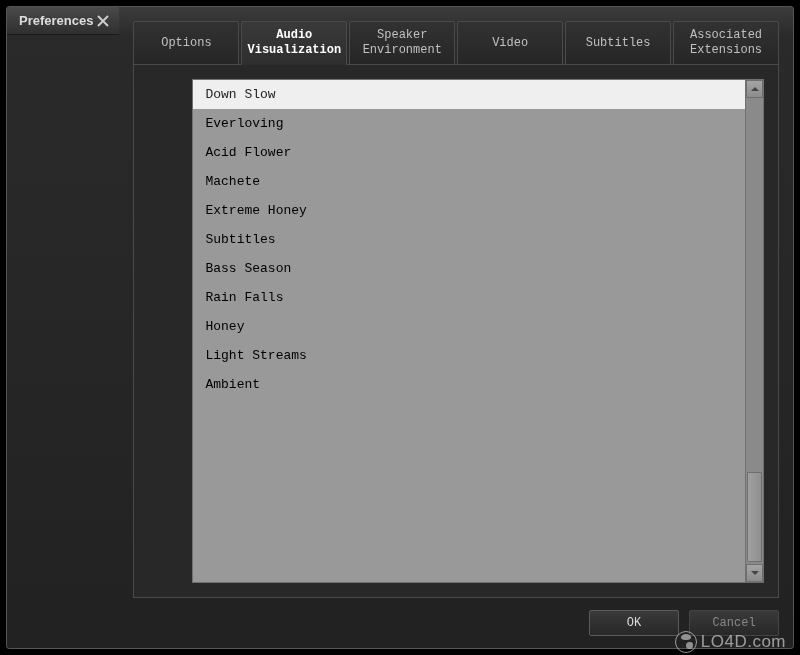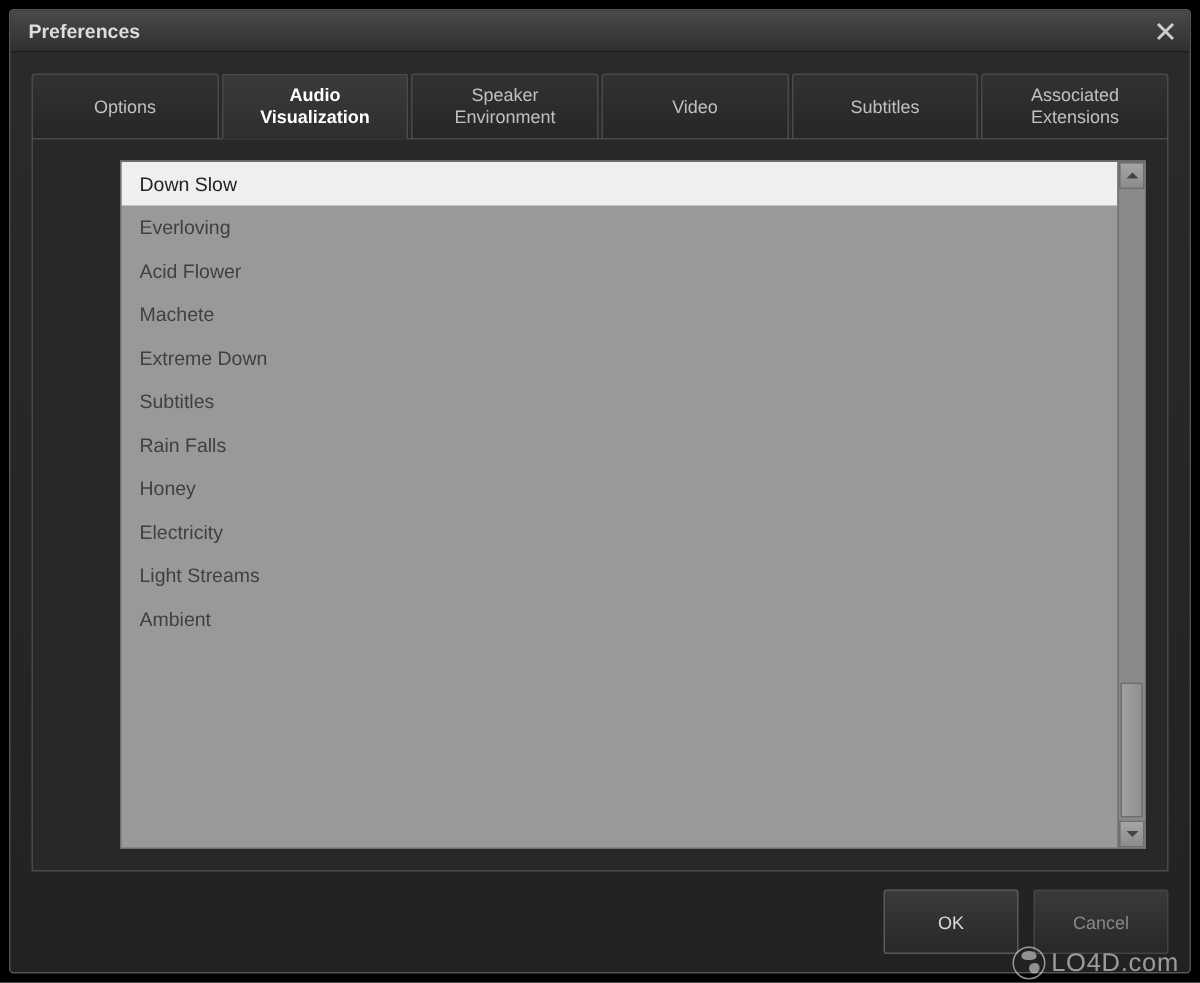--- a/index.html
+++ b/index.html
@@ -11,21 +11,21 @@
       position: relative;
       overflow: hidden;
     }
     .window {
       position: absolute;
       top: 6px; left: 6px; right: 6px; bottom: 6px;
       background: linear-gradient(to bottom, #3c3c3c 0%, #2a2a2a 30px, #222 100%);
       border: 1px solid #555;
       border-radius: 3px;
       display: flex;
-      flex-direction: column;
+      flex-direction: row;
     }
     .titlebar {
       height: 28px;
       display: flex;
       align-items: center;
       justify-content: space-between;
       padding: 0 6px 0 12px;
       background: linear-gradient(to bottom, #4a4a4a, #2f2f2f);
       border-bottom: 1px solid #1a1a1a;
       border-radius: 3px 3px 0 0;
@@ -40,20 +40,21 @@
       display: flex; align-items: center; justify-content: center;
       color: #ccc;
       cursor: pointer;
     }
     .close-btn svg { width: 12px; height: 12px; }
     .content {
       flex: 1;
       padding: 14px 14px 12px 14px;
       display: flex;
       flex-direction: column;
+      font-family: Liberation Mono, monospace;
     }
     .tabs {
       display: flex;
       gap: 2px;
     }
     .tab {
       flex: 1;
       height: 44px;
       background: linear-gradient(to bottom, #323232, #262626);
       border: 1px solid #4a4a4a;
@@ -91,21 +92,21 @@
       display: flex;
       position: relative;
       margin-left: 44px;
     }
     .list-items {
       flex: 1;
       overflow: hidden;
     }
     .list-item {
       padding: 7px 12px;
-      color: #404040;
+      color: #000000;
       font-size: 13px;
       cursor: pointer;
       border-bottom: 0px solid transparent;
     }
     .list-item.selected {
       background: #efefef;
       color: #222;
     }
     .scrollbar {
       width: 18px;
@@ -140,21 +141,21 @@
       border-radius: 1px;
     }
     .buttons {
       display: flex;
       justify-content: flex-end;
       gap: 10px;
       padding-top: 12px;
     }
     .dlg-btn {
       min-width: 90px;
-      height: 43px;
+      height: 26px;
       background: linear-gradient(to bottom, #3a3a3a, #282828);
       border: 1px solid #5a5a5a;
       color: #ddd;
       font-size: 12px;
       display: flex;
       align-items: center;
       justify-content: center;
       cursor: pointer;
       border-radius: 2px;
       text-align: center;
@@ -220,25 +221,25 @@
       <div class="tab">Subtitles</div>
       <div class="tab">Associated<br>Extensions</div>
     </div>
     <div class="panel">
       <div class="listbox">
         <div class="list-items">
           <div class="list-item selected">Down Slow</div>
           <div class="list-item">Everloving</div>
           <div class="list-item">Acid Flower</div>
           <div class="list-item">Machete</div>
-          <div class="list-item">Extreme Down</div>
+          <div class="list-item">Extreme Honey</div>
           <div class="list-item">Subtitles</div>
+          <div class="list-item">Bass Season</div>
           <div class="list-item">Rain Falls</div>
           <div class="list-item">Honey</div>
-          <div class="list-item">Electricity</div>
           <div class="list-item">Light Streams</div>
           <div class="list-item">Ambient</div>
         </div>
         <div class="scrollbar">
           <div class="scroll-btn">
             <svg viewBox="0 0 8 8">
                 <path d="M0 6 L4 2 L8 6 Z"></path>
               </svg>
           </div>
           <div class="scroll-track">

